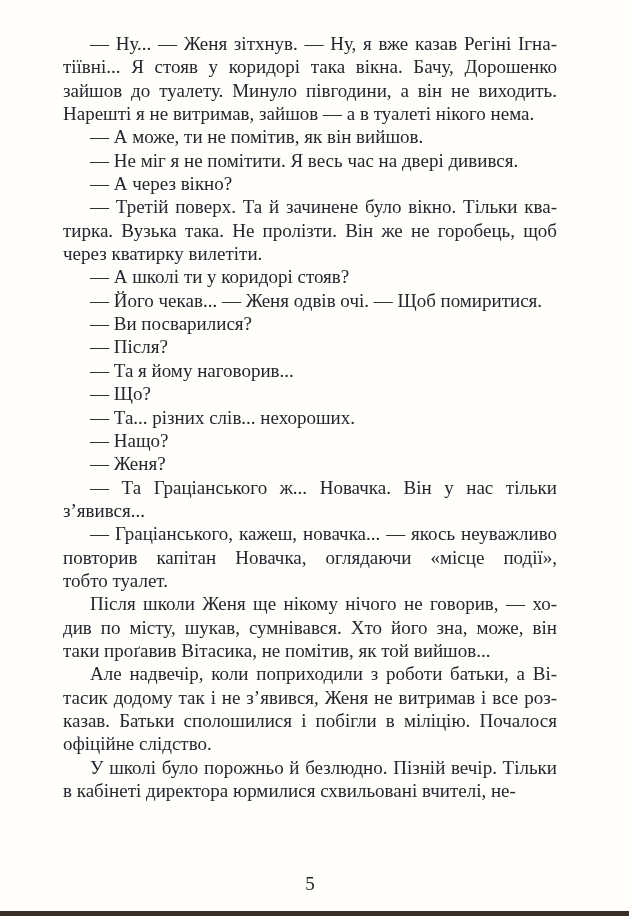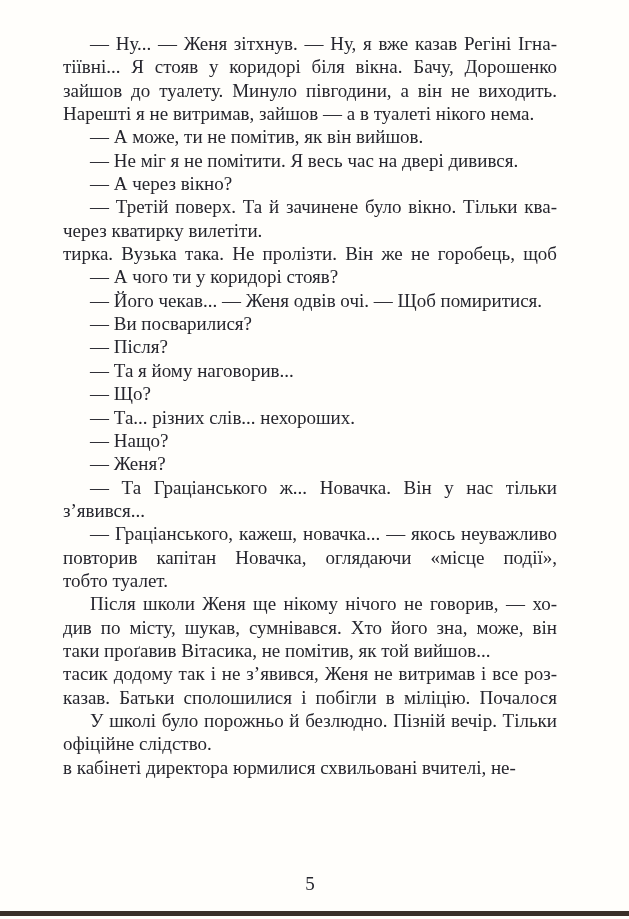--- a/index.html
+++ b/index.html
@@ -57,47 +57,48 @@
     height: 5px;
     background: #3a3029;
   }
 </style>
 </head>
 <body>
 
 <div class="page">
   <div class="text-block">
       <div class="line first">— Ну... — Женя зітхнув. — Ну, я вже казав Регіні Ігна-</div>
-      <div class="line">тіївні... Я стояв у коридорі біля вікна. Бачу, Дорошенко</div>
+      <div class="line">тіївні... Я стояв у коридорі така вікна. Бачу, Дорошенко</div>
       <div class="line">зайшов до туалету. Минуло півгодини, а він не виходить.</div>
       <div class="line last">Нарешті я не витримав, зайшов — а в туалеті нікого нема.</div>
       <div class="line first last">— А може, ти не помітив, як він вийшов.</div>
       <div class="line first last">— Не міг я не помітити. Я весь час на двері дивився.</div>
       <div class="line first last">— А через вікно?</div>
       <div class="line first">— Третій поверх. Та й зачинене було вікно. Тільки ква-</div>
+      <div class="line">тирка. Вузька така. Не пролізти. Він же не горобець, щоб</div>
       <div class="line last">через кватирку вилетіти.</div>
-      <div class="line">тирка. Вузька така. Не пролізти. Він же не горобець, щоб</div>
-      <div class="line first last">— А чого ти у коридорі стояв?</div>
+      <div class="line first last">— А школі ти у коридорі стояв?</div>
       <div class="line first last">— Його чекав... — Женя одвів очі. — Щоб помиритися.</div>
       <div class="line first last">— Ви посварилися?</div>
       <div class="line first last">— Після?</div>
       <div class="line first last">— Та я йому наговорив...</div>
       <div class="line first last">— Що?</div>
       <div class="line first last">— Та... різних слів... нехороших.</div>
       <div class="line first last">— Нащо?</div>
       <div class="line first last">— Женя?</div>
       <div class="line first">— Та Граціанського ж... Новачка. Він у нас тільки</div>
       <div class="line last">з’явився...</div>
       <div class="line first">— Граціанського, кажеш, новачка... — якось неуважливо</div>
       <div class="line">повторив капітан Новачка, оглядаючи «місце події»,</div>
       <div class="line last">тобто туалет.</div>
       <div class="line first">Після школи Женя ще нікому нічого не говорив, — хо-</div>
       <div class="line">див по місту, шукав, сумнівався. Хто його зна, може, він</div>
       <div class="line last">таки проґавив Вітасика, не помітив, як той вийшов...</div>
+      <div class="line first">Але надвечір, коли поприходили з роботи батьки, а Ві-</div>
       <div class="line">тасик додому так і не з’явився, Женя не витримав і все роз-</div>
       <div class="line">казав. Батьки сполошилися і побігли в міліцію. Почалося</div>
+      <div class="line last">офіційне слідство.</div>
       <div class="line first">У школі було порожньо й безлюдно. Пізній вечір. Тільки</div>
-      <div class="line last">офіційне слідство.</div>
       <div class="line last">в кабінеті директора юрмилися схвильовані вчителі, не-</div>
     </div>
   <div class="page-number">5</div>
   <div class="bottom-bar"></div>
 </div>
 
 </body></html>

